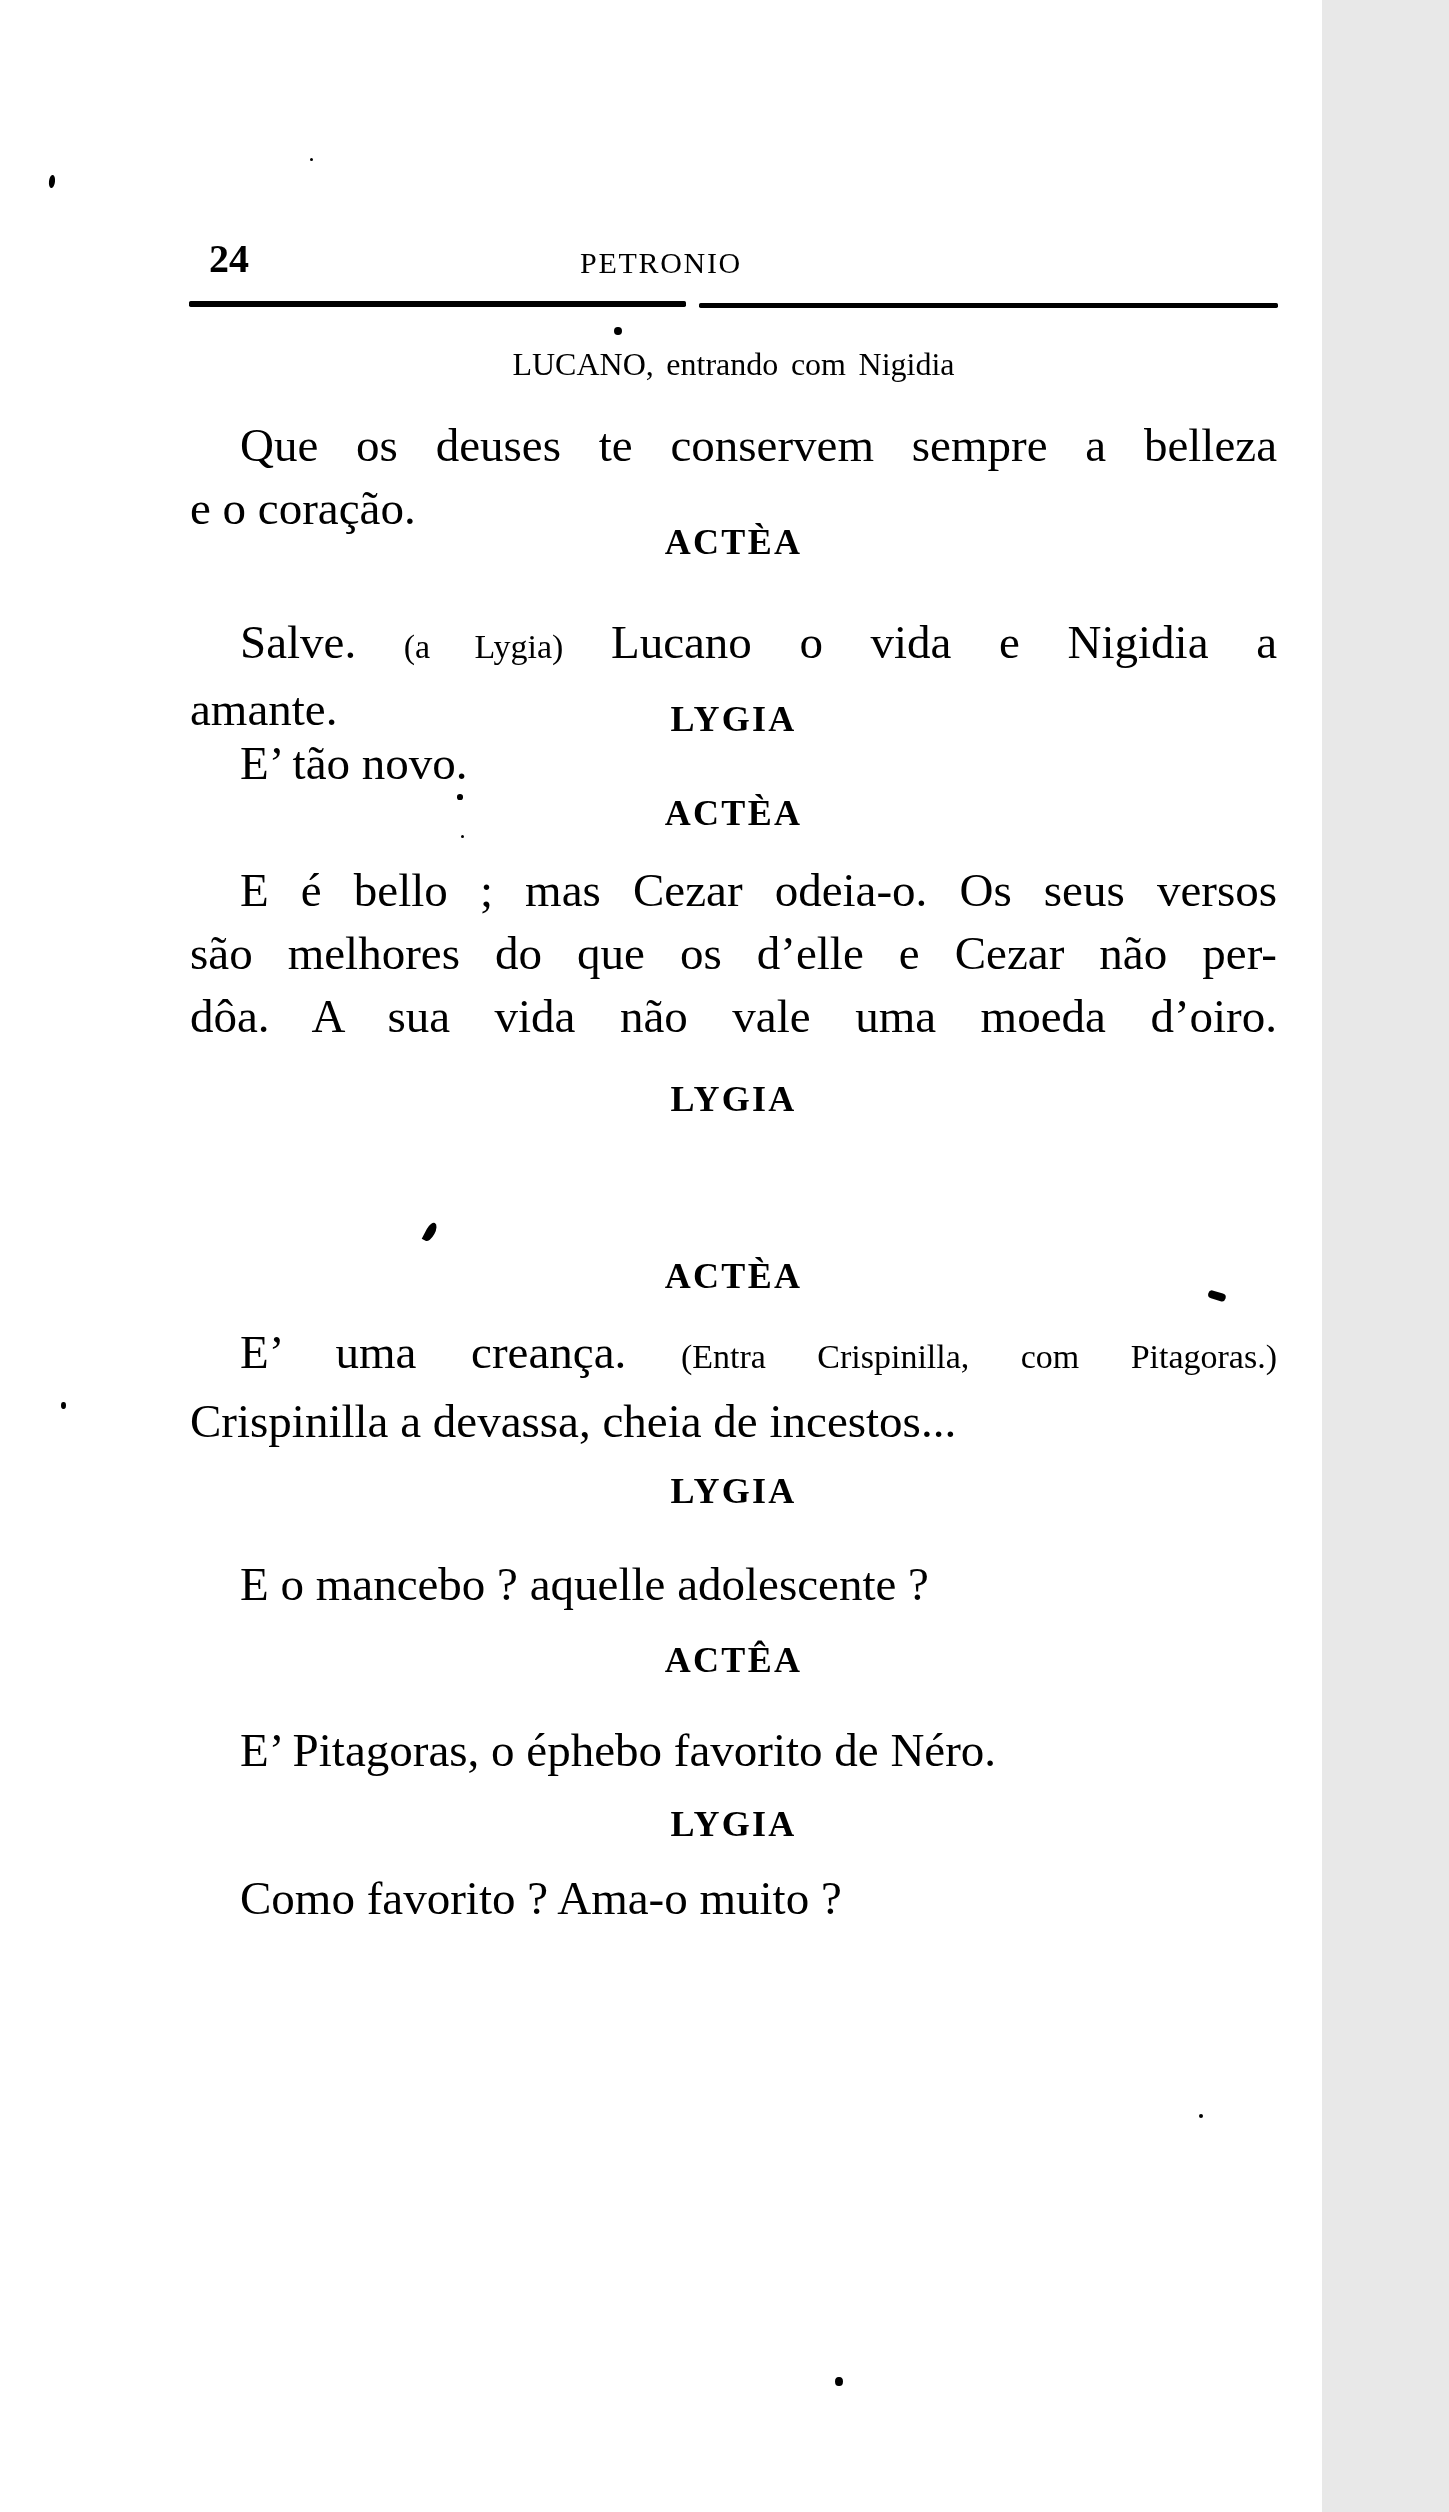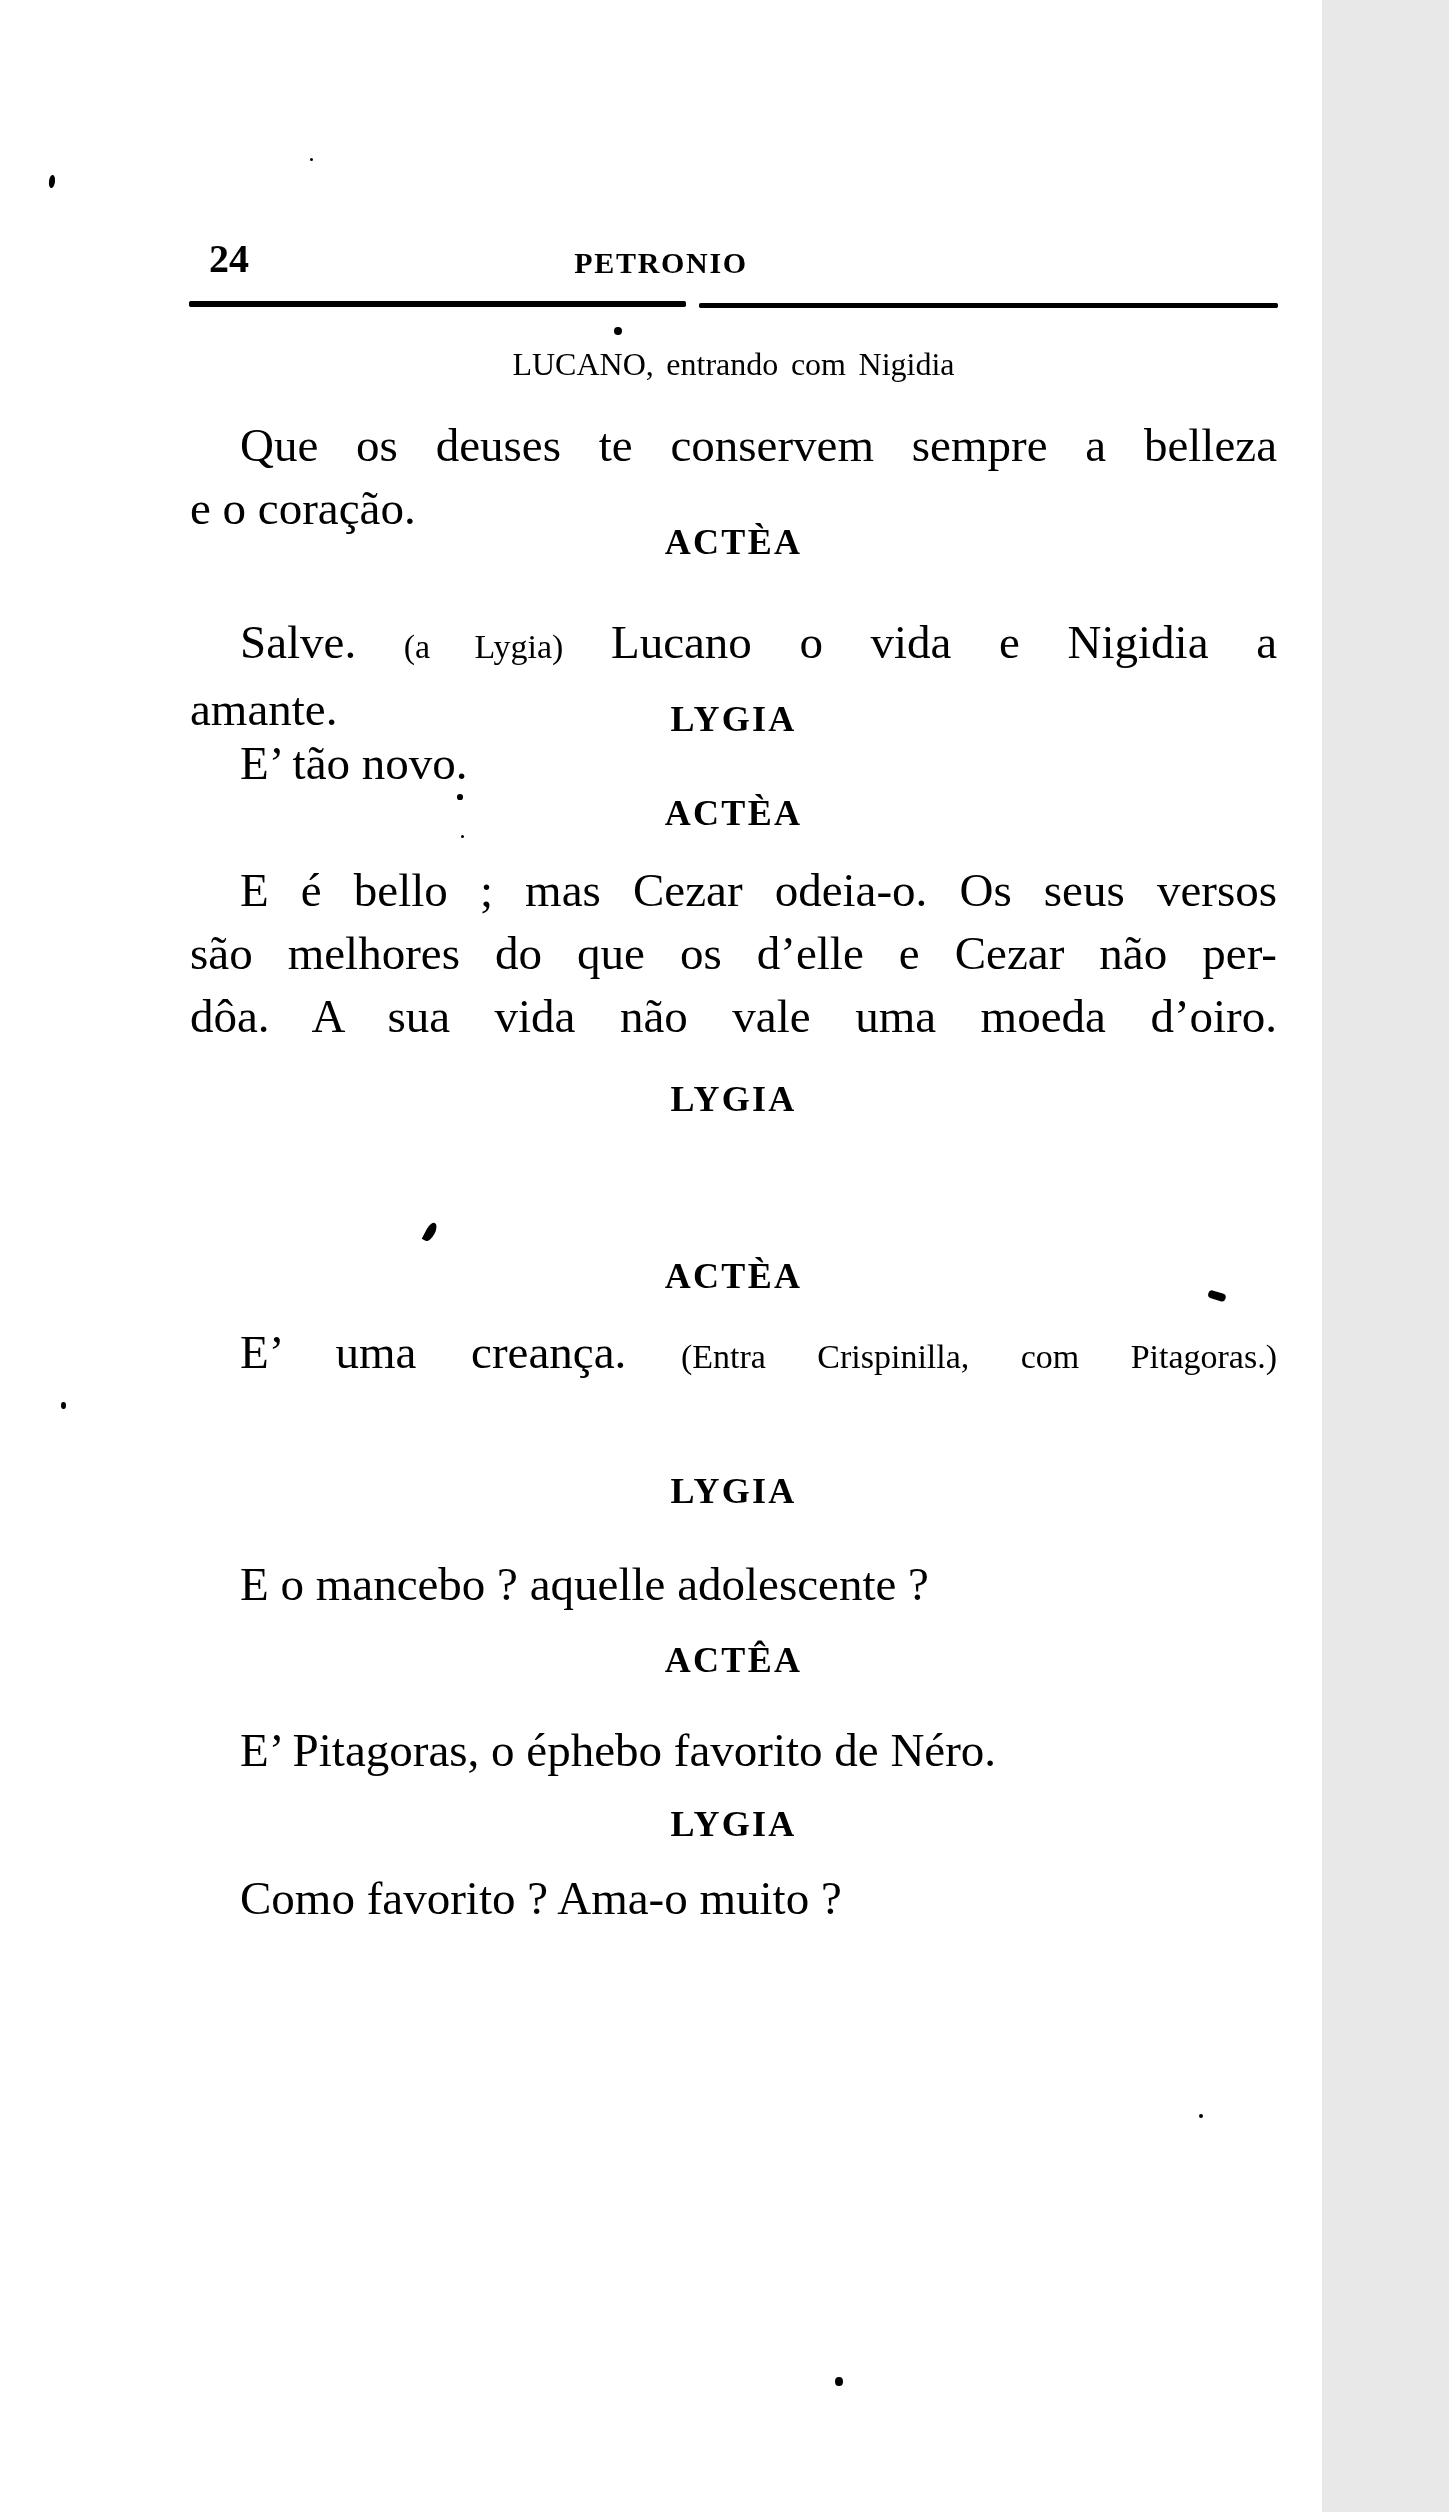--- a/index.html
+++ b/index.html
@@ -12,21 +12,21 @@
     overflow:hidden;
   }
   
   .hdr-num{
     position:absolute;left:209px;top:239px;
     font-size:40px;font-weight:bold;line-height:1;
   }
   .hdr-title{
     position:absolute;left:0;right:0;top:248px;
     text-align:center;
-    font-size:30px;font-weight:bold;letter-spacing:1.7px;line-height:1;
+    font-size:30px;font-weight:normal;letter-spacing:1.7px;line-height:1;
   }
   .rule{position:absolute;background:#000;border-radius:1.7px;}
   .rule-l{left:189px;top:301px;width:497px;height:5.7px;}
   .rule-r{left:699px;top:303px;width:579px;height:4.6px;}
   
   .stage{
     position:absolute;left:190px;width:1087px;top:344px;
     text-align:center;
     font-size:32px;line-height:40px;word-spacing:4.6px;
   }
@@ -94,20 +94,21 @@
     <div class="ln full">dôa. A sua vida não vale uma moeda d’oiro.</div>
   </div>
 
   <div class="speaker" style="top:1079px">LYGIA</div>
 
 
   <div class="speaker" style="top:1256px">ACTÈA</div>
 
   <div class="para lh112" style="top:1320px">
     <div class="ln indent full"><span>E’ uma creança. </span><span class="small">(Entra Crispinilla, com Pitagoras.)</span></div>
+    <div class="ln">Crispinilla a devassa, cheia de incestos...</div>
   </div>
 
   <div class="speaker" style="top:1471px">LYGIA</div>
 
   <div class="para" style="top:1553px">
     <div class="ln indent">E o mancebo ? aquelle adolescente ?</div>
   </div>
 
   <div class="speaker" style="top:1640px">ACTÊA</div>
 

